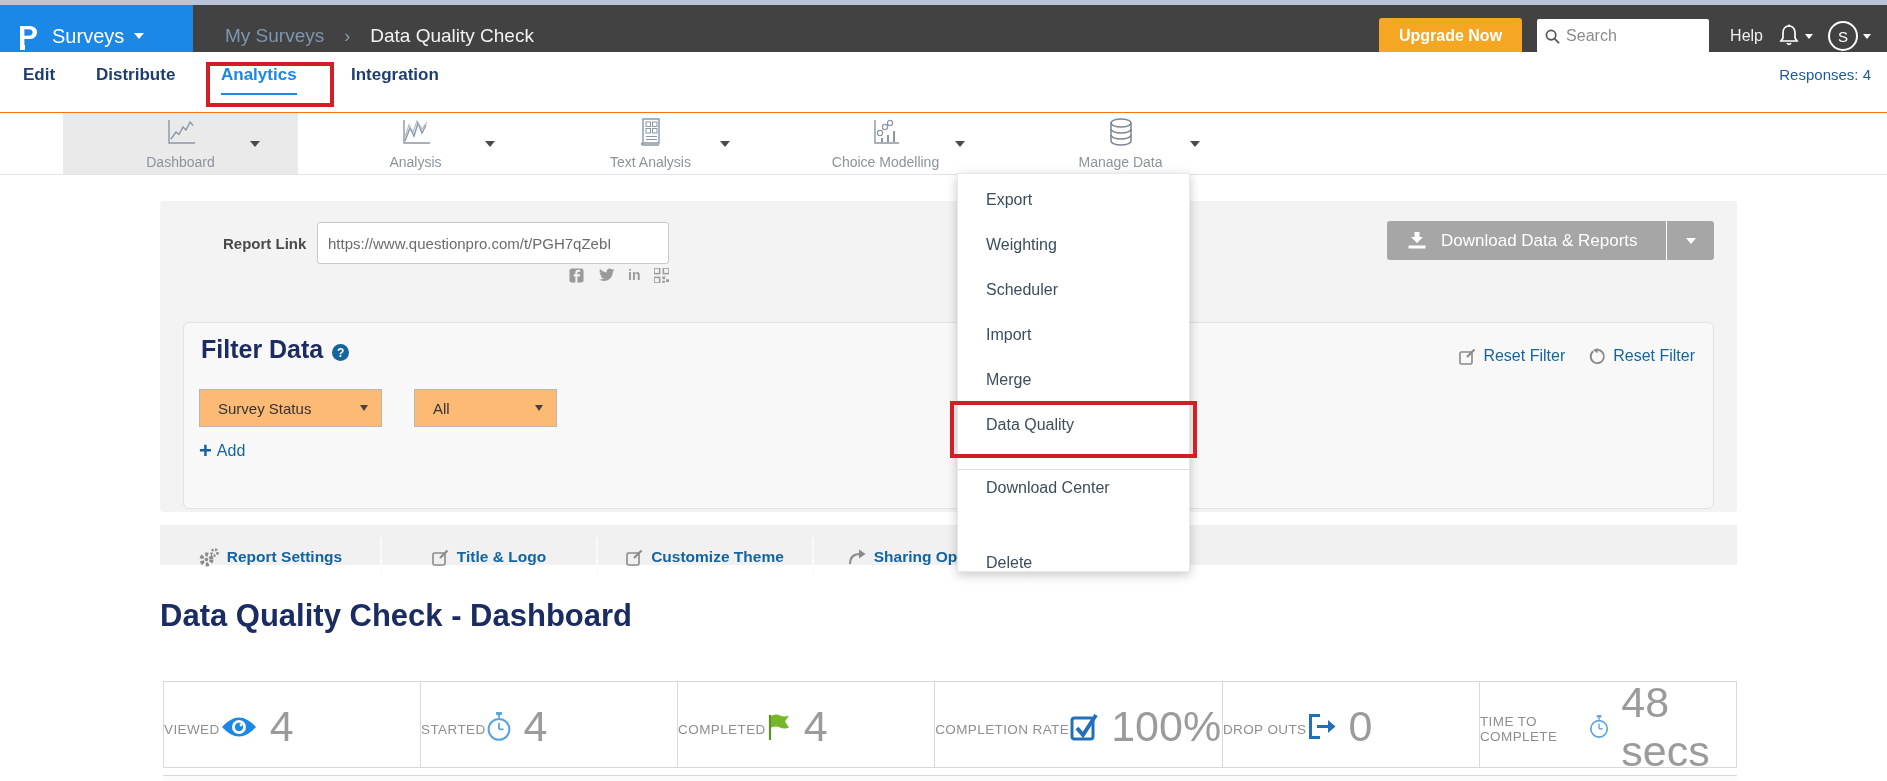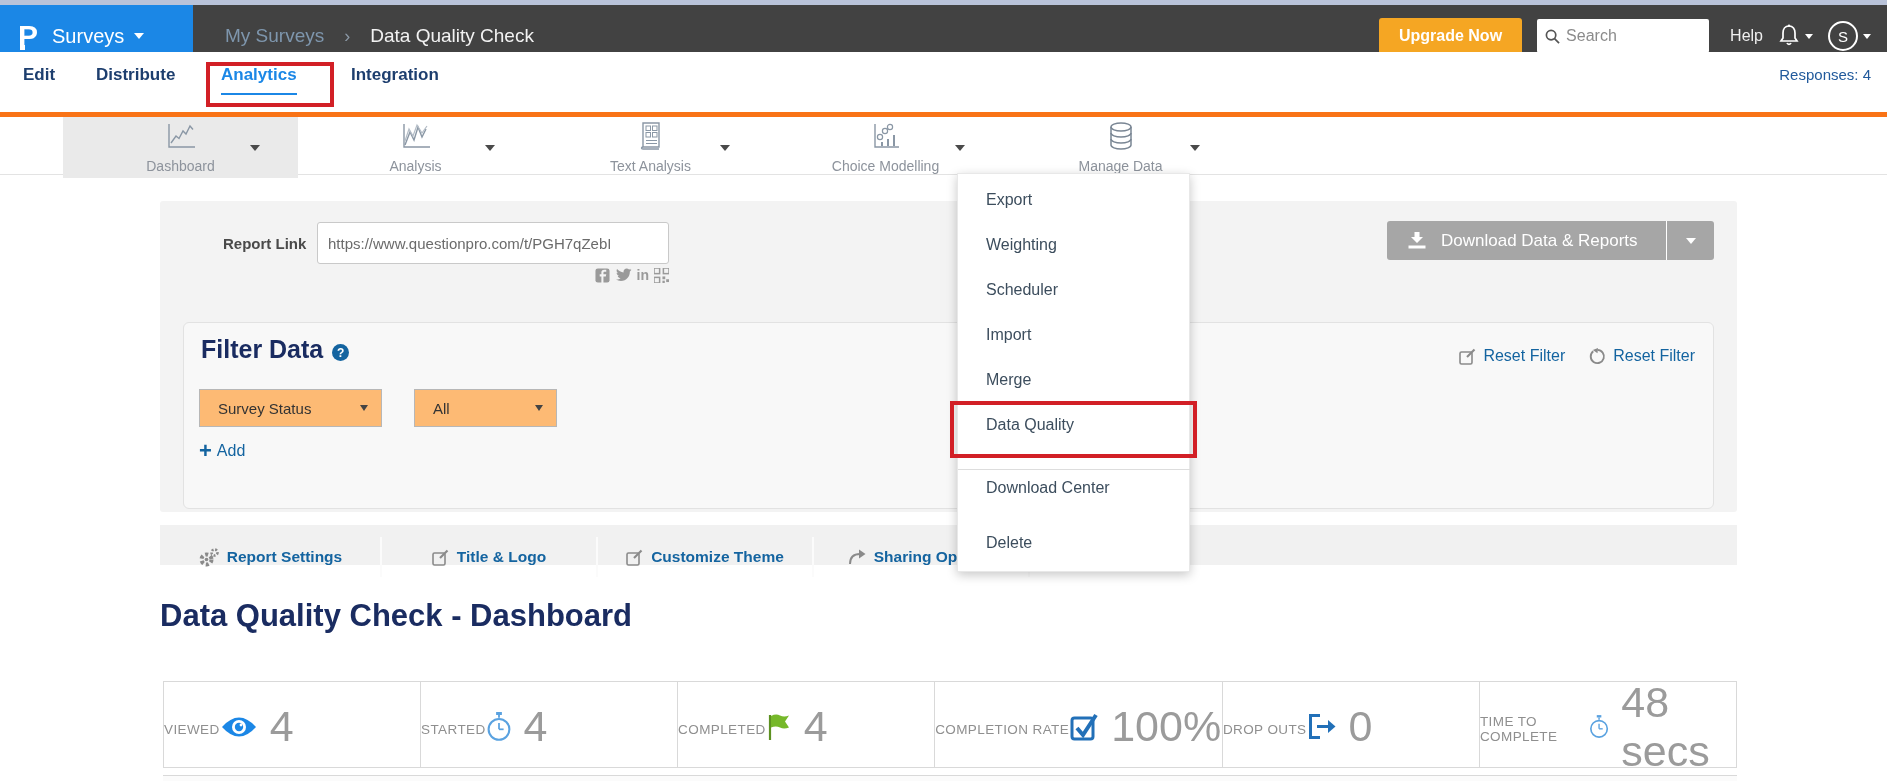--- a/index.html
+++ b/index.html
@@ -29,32 +29,32 @@
   .bell-wrap .caret-down,.avatar-wrap .caret-down { border-top-width:5px; border-left-width:4px; border-right-width:4px; margin-left:5px; }
   .avatar { width:30px; height:30px; border:2px solid #fff; border-radius:50%; color:#fff; font-size:15px; display:flex; align-items:center; justify-content:center; }
 
   
   .tabs { position:absolute; left:0; top:52px; width:1887px; height:45px; background:#fff; }
   .tab { position:absolute; top:0; height:45px; line-height:45px; font-size:17px; font-weight:600; color:#1d3e6e; cursor:pointer; }
   .tab.active { color:#1b87e6; border-bottom:2px solid #1b87e6; height:43px; line-height:45px; }
   .tab-responses { position:absolute; right:16px; top:0; height:45px; line-height:45px; font-size:15px; color:#215a9c; }
 
   
-  .toolbar { position:absolute; left:0; top:112px; width:1887px; height:63px; background:#fff; border-top:5px solid #f97316; border-bottom:1px solid #e3e3e3; display:flex; padding-left:63px; }
+  .toolbar { position:absolute; left:0; top:112px; width:1887px; height:63px; background:#fff; border-top:1px solid #f97316; border-bottom:1px solid #e3e3e3; display:flex; padding-left:63px; }
   .tb-item { position:relative; width:235px; height:61px; cursor:pointer; }
   .tb-item.selected { background:#eaeaea; }
   .tb-icon { position:absolute; left:50%; transform:translateX(-50%); top:4px; }
   .tb-label { position:absolute; left:0; right:0; bottom:4px; text-align:center; font-size:14px; color:#8d939c; }
   .tb-caret { position:absolute; right:38px; top:28px; width:0; height:0; border-left:5px solid transparent; border-right:5px solid transparent; border-top:6px solid #4a4a4a; }
 
   
   .report-panel { position:absolute; left:160px; top:201px; width:1577px; height:311px; background:#f3f3f3; border-radius:3px; }
   .report-link-label { position:absolute; left:63px; top:34px; font-size:15px; font-weight:bold; color:#4a4a4a; }
   .report-link-input { position:absolute; left:157px; top:21px; width:352px; height:42px; border:1px solid #c9c9c9; border-radius:3px; background:#fff; font-size:15px; color:#6b6b6b; padding:0 10px; white-space:nowrap; overflow:hidden; font-family:"Liberation Sans",sans-serif; }
-  .social-row { position:absolute; left:409px; top:66px; width:100px; display:flex; justify-content:flex-end; gap:5px; align-items:center; }
+  .social-row { position:absolute; left:409px; top:66px; width:100px; display:flex; justify-content:space-between; gap:5px; align-items:center; }
   .social-row svg,.social-row span { display:block; }
   .li-text { color:#9a9a9a; font-weight:bold; font-size:14px; }
   .download-btn { position:absolute; left:1227px; top:20px; width:327px; height:39px; background:#a6a6a6; border:none; border-radius:3px; color:#fff; font-size:17px; display:flex; align-items:center; cursor:pointer; font-family:"Liberation Sans",sans-serif; }
   .download-btn .dl-label { margin-left:14px; }
   .download-split { position:absolute; right:0; top:0; width:48px; height:39px; border-left:1px solid #fff; display:flex; align-items:center; justify-content:center; }
   .download-btn svg { margin-left:20px; }
 
   
   .filter-card { position:absolute; left:23px; top:121px; width:1531px; height:187px; background:#f8f8f8; border:1px solid #e2e2e2; border-radius:6px; }
   .filter-title-row { position:absolute; left:17px; top:12px; display:flex; align-items:center; }
@@ -394,19 +394,19 @@
 
   <div class="menu">
     <span class="menu-item" style="top:17px">Export</span>
     <span class="menu-item" style="top:62px">Weighting</span>
     <span class="menu-item" style="top:107px">Scheduler</span>
     <span class="menu-item" style="top:152px">Import</span>
     <span class="menu-item" style="top:197px">Merge</span>
     <span class="menu-item" style="top:242px">Data Quality</span>
     <div class="menu-sep"></div>
     <span class="menu-item" style="top:305px">Download Center</span>
-    <span class="menu-item" style="top:360px">Delete</span>
+    <span class="menu-item" style="top:380px">Delete</span>
   </div>
 
   <div class="redbox redbox-analytics"></div>
   <div class="redbox redbox-dataquality"></div>
 
 </div>
 
 </body></html>

